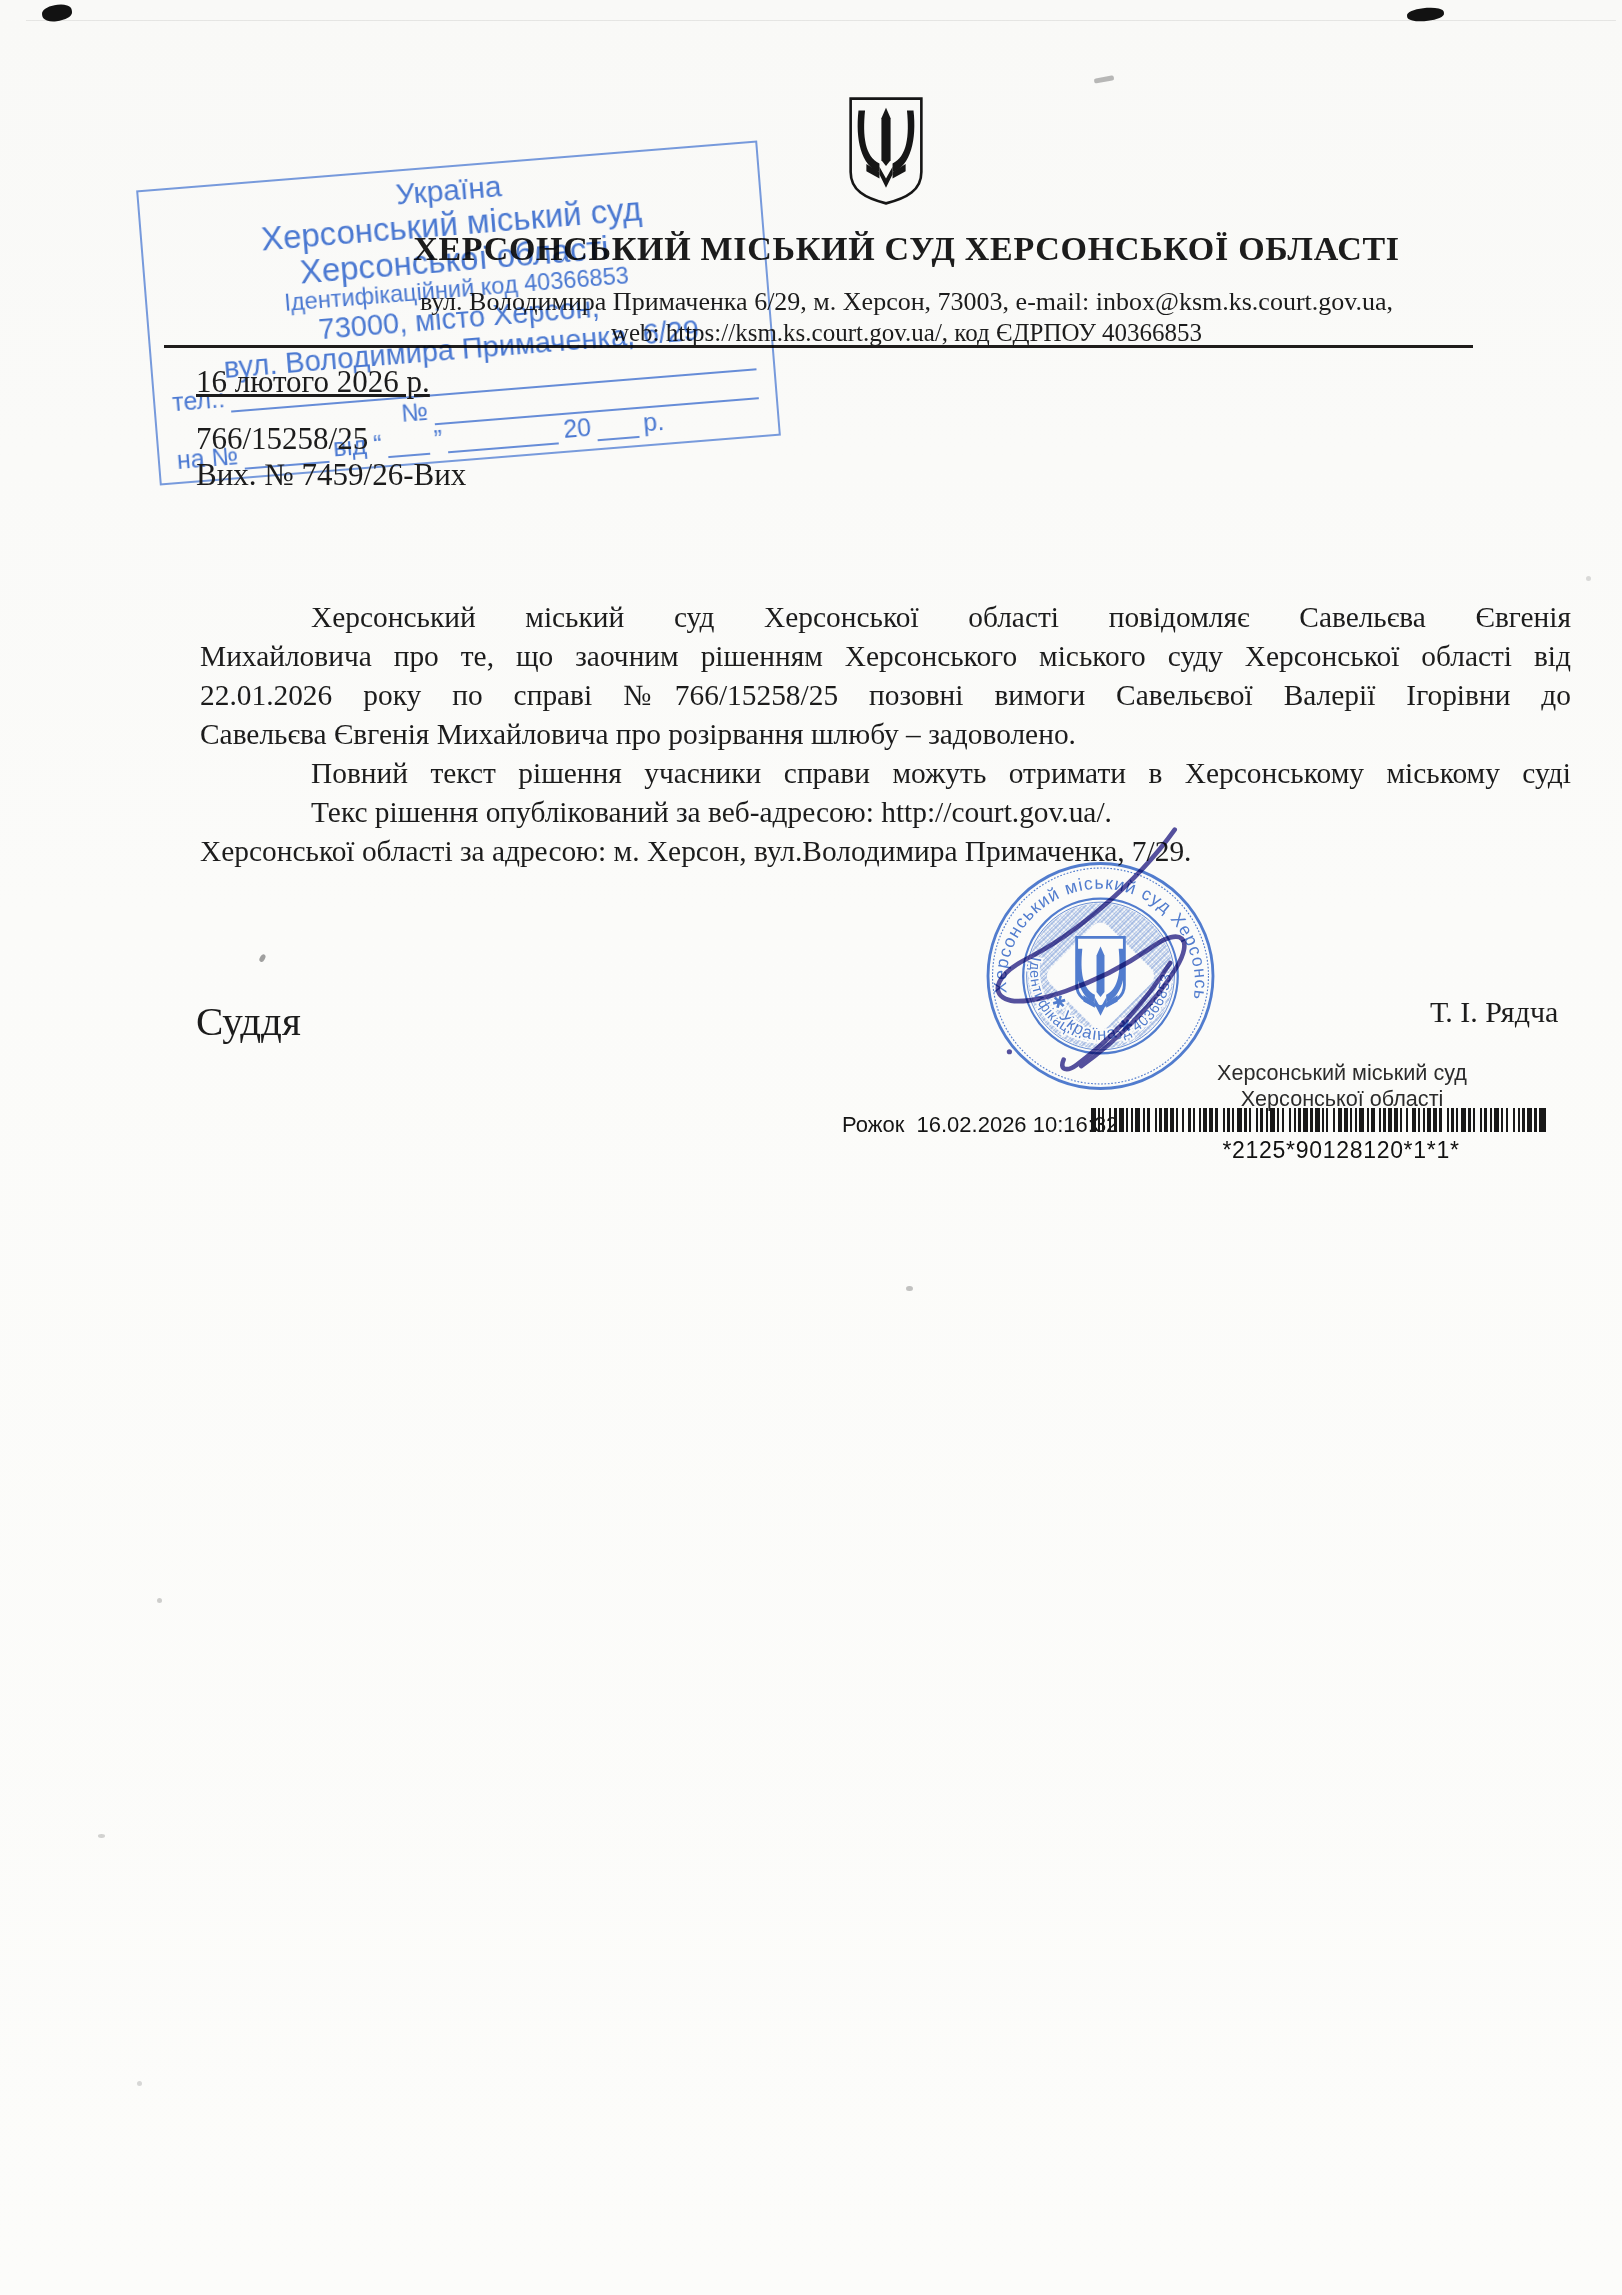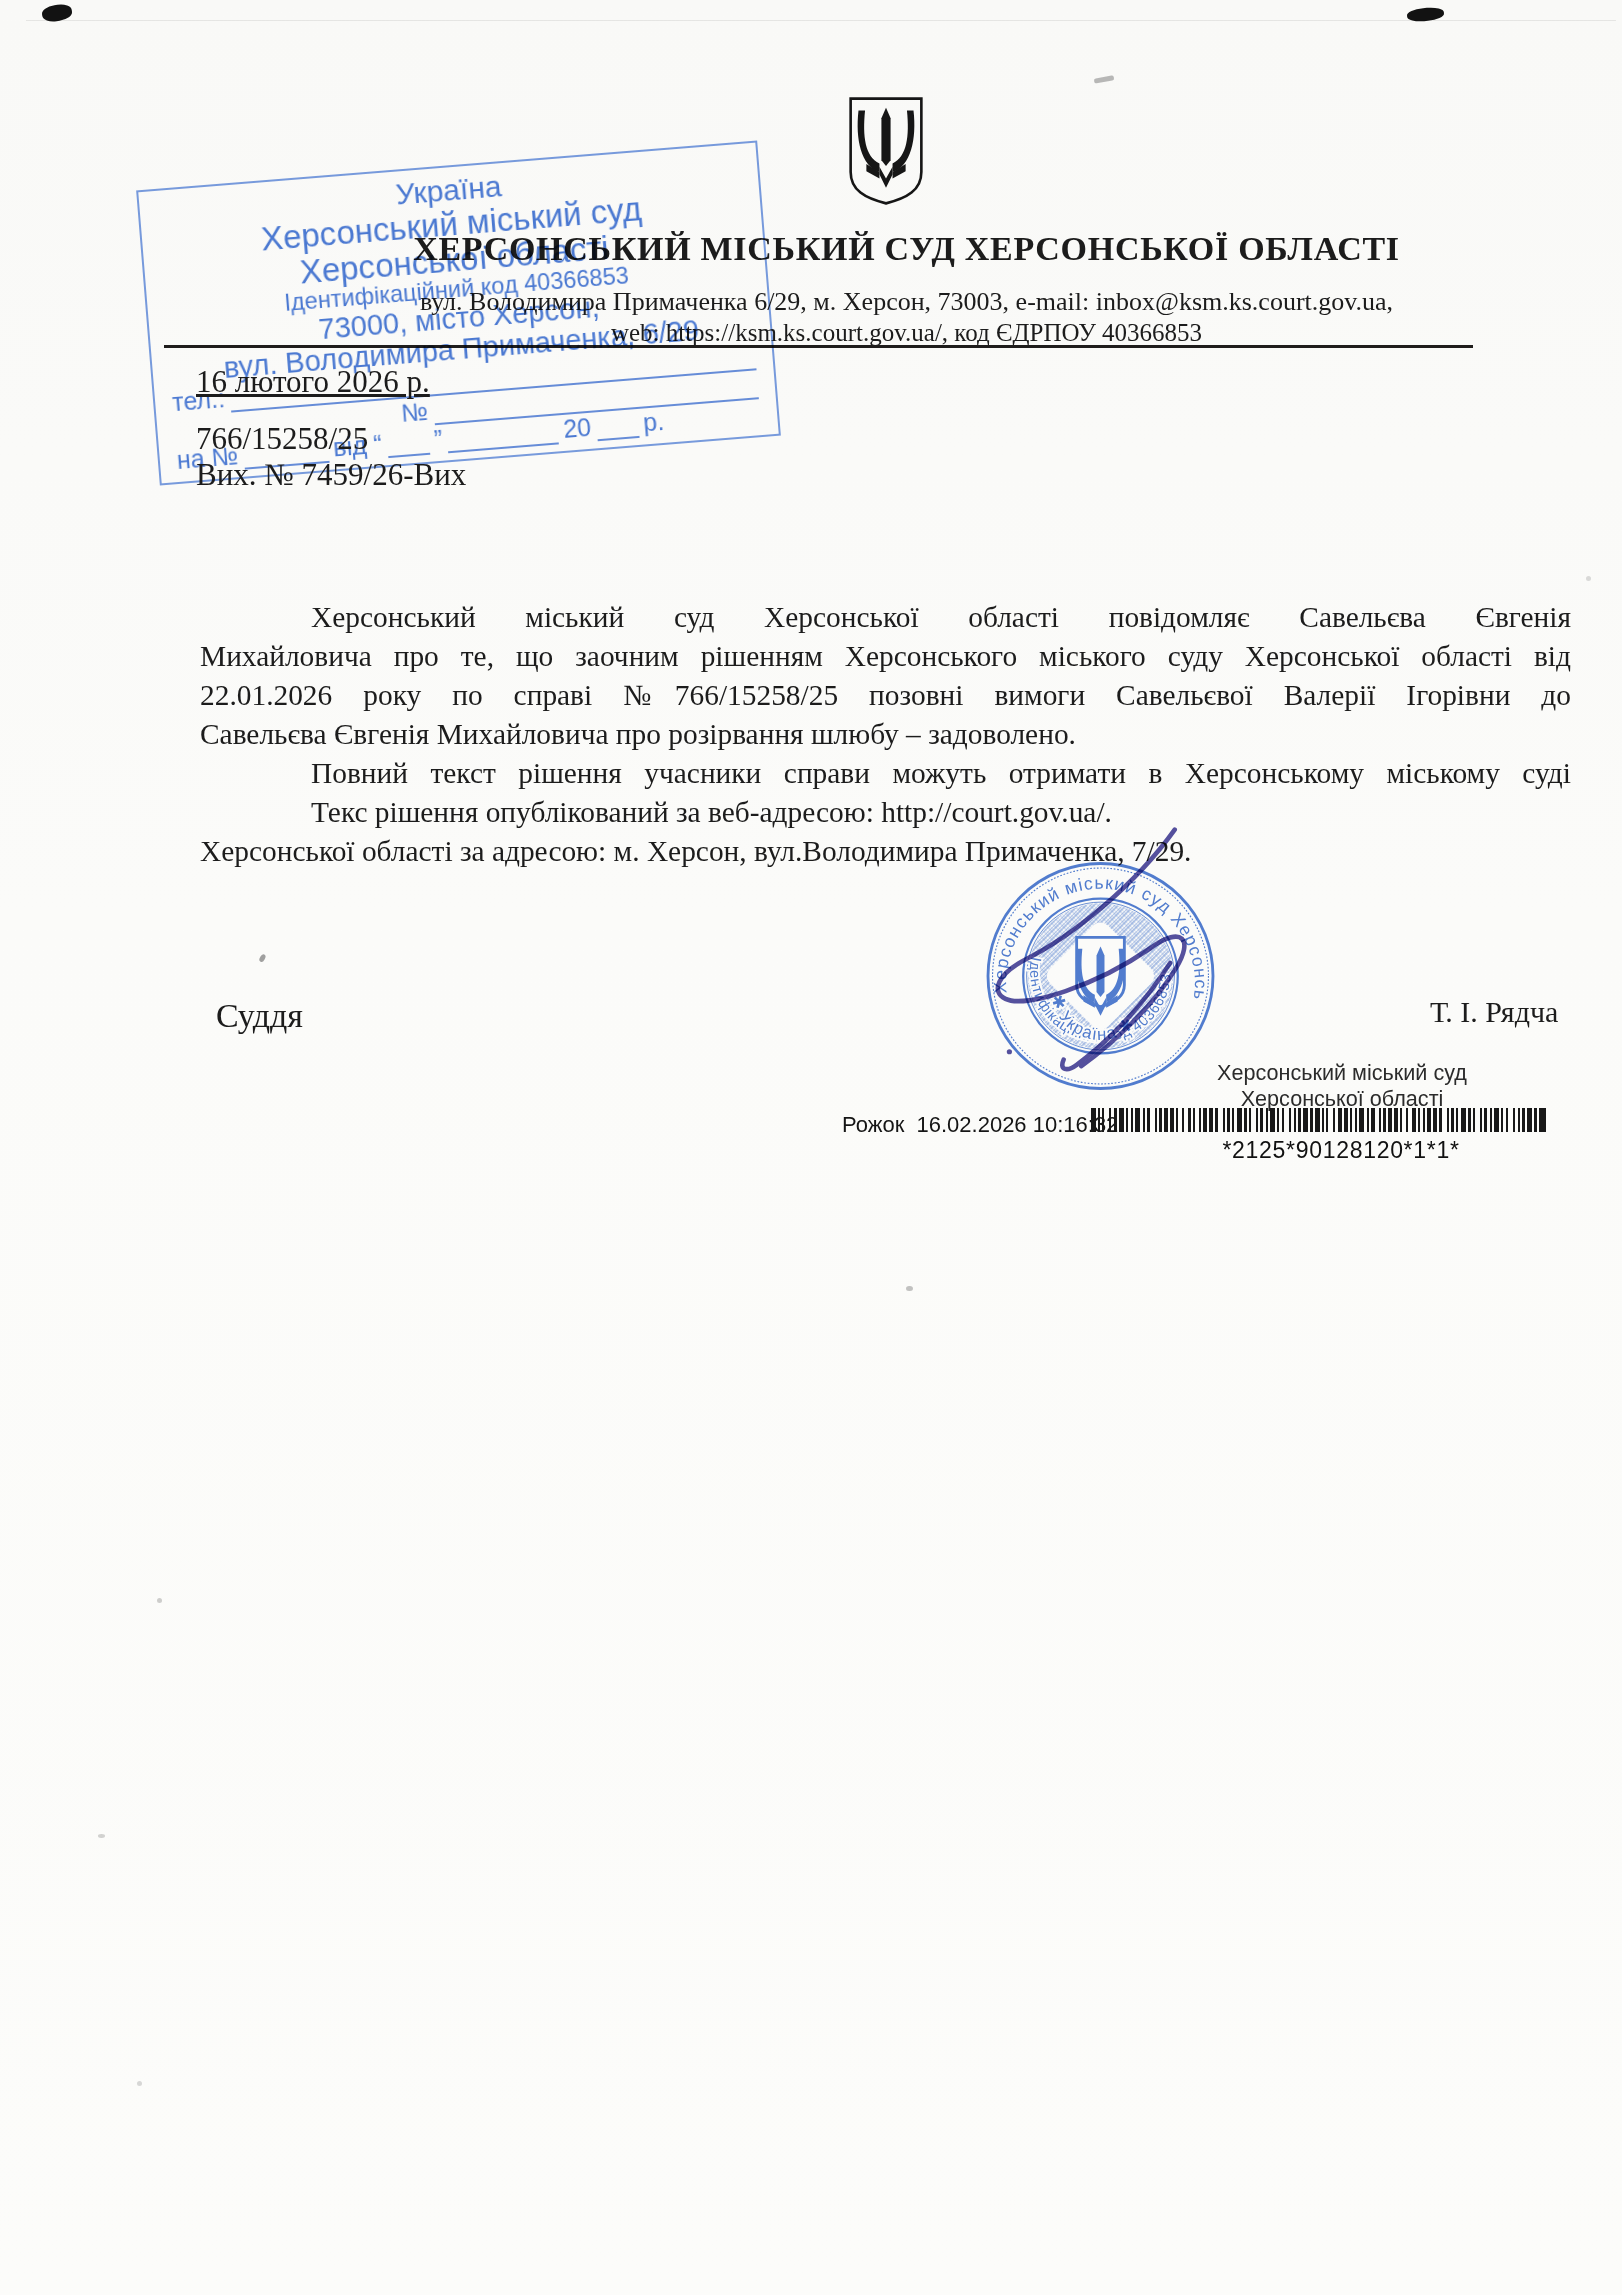--- a/index.html
+++ b/index.html
@@ -43,21 +43,21 @@
   
   .ref{left:196px;font-size:31px;white-space:nowrap;z-index:3;}
 
   
   .heading{left:200px;top:535px;width:1413px;text-align:center;font-size:31px;}
   .bodytext{left:200px;top:598px;width:1371px;font-size:29.4px;line-height:39px;z-index:1;}
   .ln{white-space:normal;}
   .ln.j{text-align:justify;text-align-last:justify;}
   .ln.ind{text-indent:111px;}
 
-  .judge-label{left:216px;top:997px;font-size:34px;}
+  .judge-label{left:196px;top:997px;font-size:41px;}
   .judge-name{left:1430px;top:995px;font-size:30px;white-space:nowrap;}
 
   
   .seal{left:969px;top:851px;width:263px;height:250px;color:#3a6ccd;
         mix-blend-mode:multiply;opacity:.88;filter:blur(0.2px);z-index:4;}
   .sig{left:962px;top:808px;width:249px;height:281px;mix-blend-mode:multiply;z-index:5;}
 
   
   .court-small{left:1211px;top:1060px;width:262px;text-align:center;
                font-family:"Liberation Sans", sans-serif;font-size:21.6px;line-height:26px;color:#2b2b2b;}

